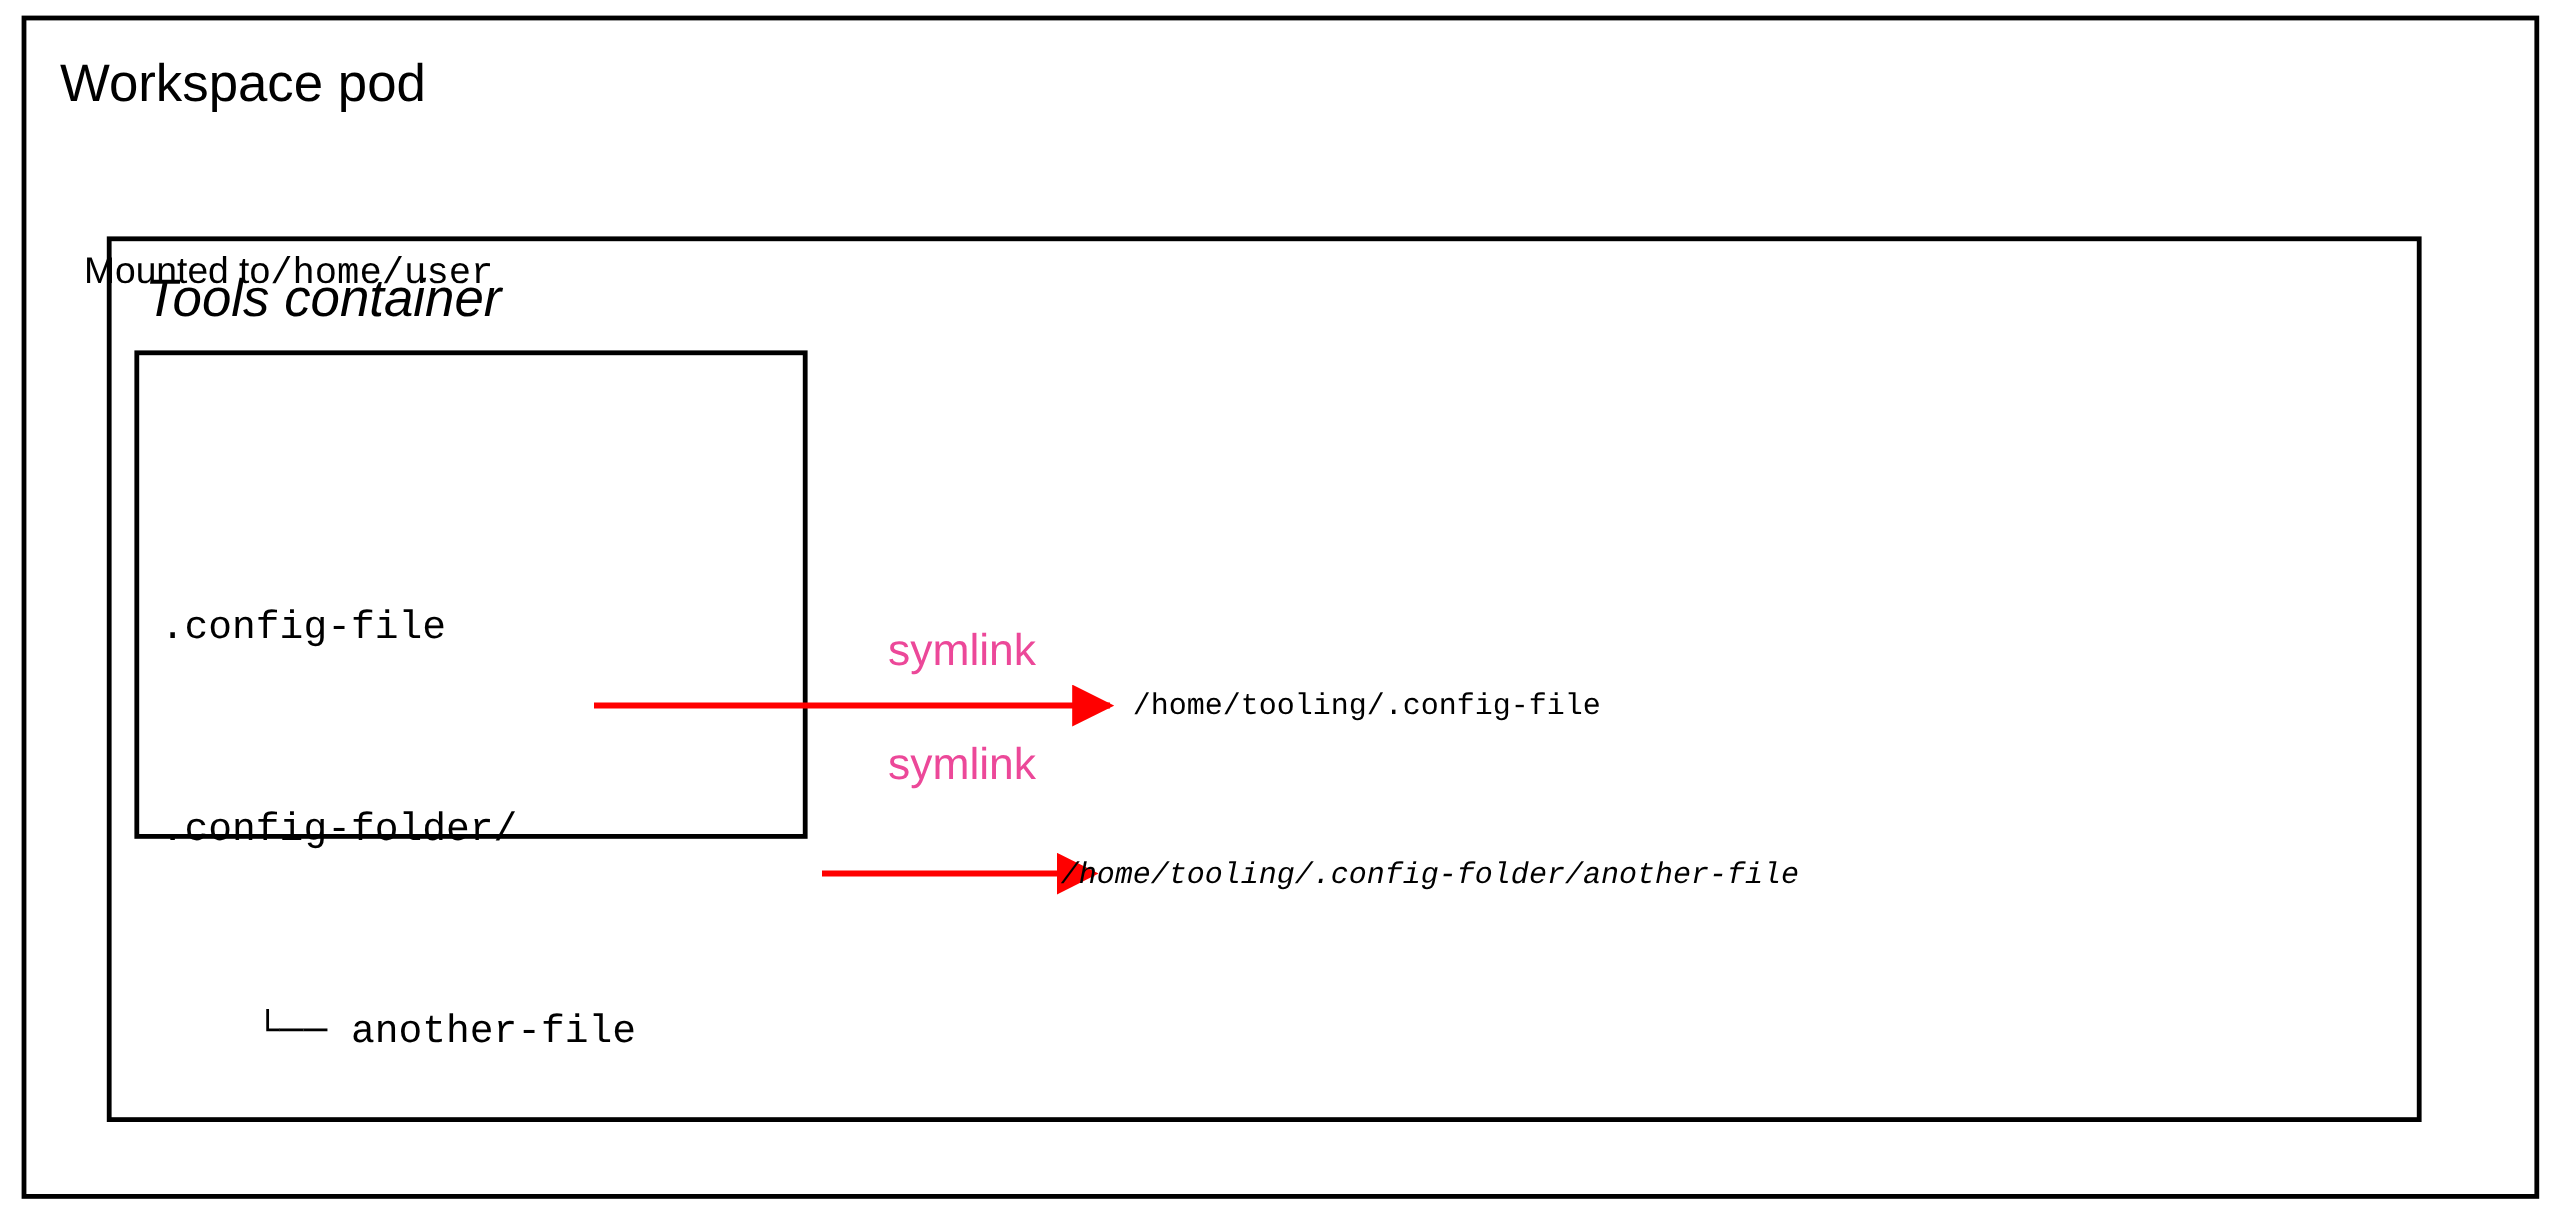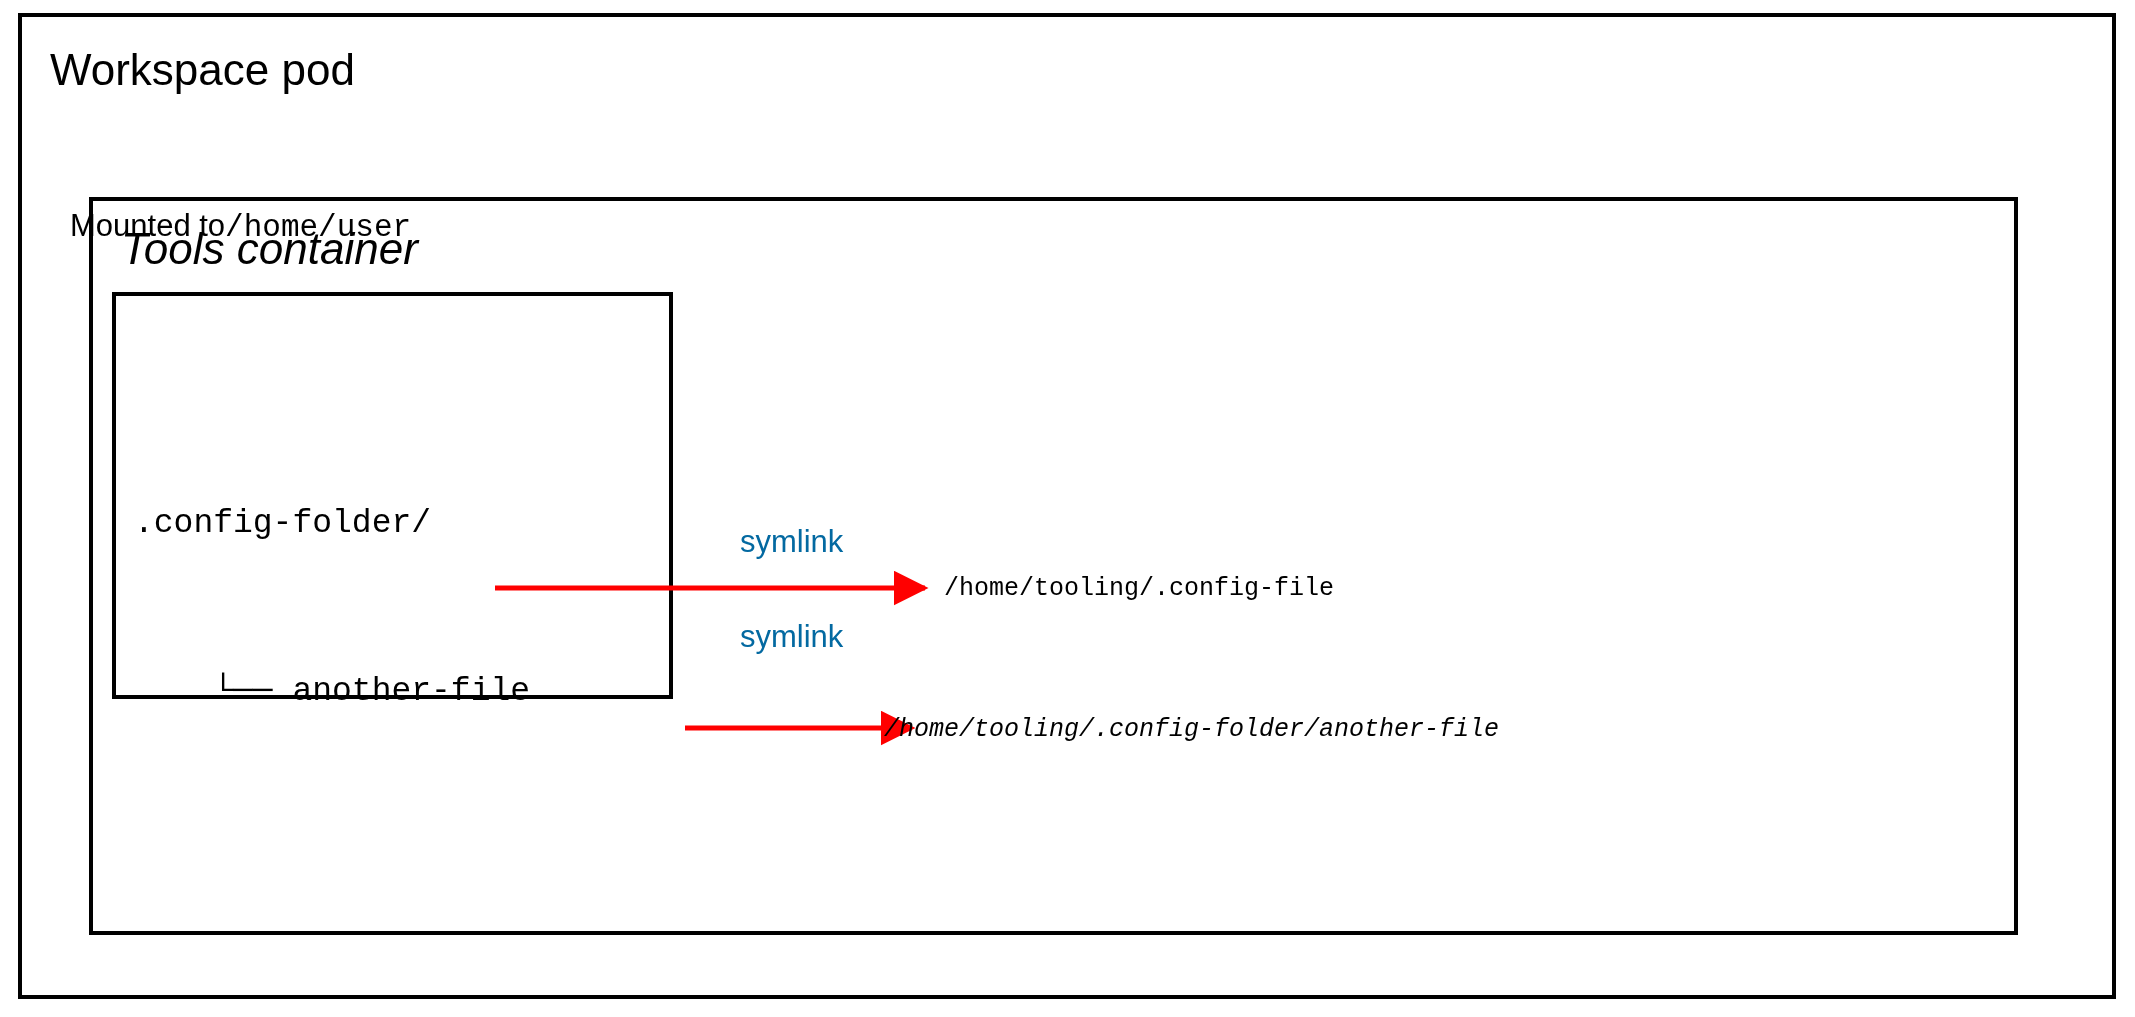--- a/index.html
+++ b/index.html
@@ -119,22 +119,22 @@
 
   
   .symlink-group {
     position: absolute;
     left: 0;
     top: 0;
   }
 
   .symlink-label {
     position: absolute;
-    color: #0369a1;
-    font-size: 31px;
+    color: #ec4899;
+    font-size: 37px;
     line-height: 36px;
     white-space: nowrap;
     font-family: "Liberation Sans", sans-serif;
   }
 
   .symlink-label.one { left: 740px; top: 524px; }
   .symlink-label.two { left: 740px; top: 619px; }
 
   .arrow-svg { position: absolute; left: 0; top: 0; overflow: visible; }
 
@@ -162,20 +162,21 @@
       <div class="tools-container-title">Tools container</div>
     </div>
 
     <div class="mounted-label">
       <span>Mounted to</span><span class="mono-path">/home/user</span>
     </div>
 
     <div class="persistent-volume">
 
       <div class="pv-tree">
+        <div class="pv-tree-row">.config-file</div>
         <div class="pv-tree-row">.config-folder/</div>
         <div class="pv-tree-row">    └── another-file</div>
       </div>
     </div>
 
   </div>
 
   <div class="symlink-group">
 
     <svg class="arrow-svg" width="2135" height="1017">

